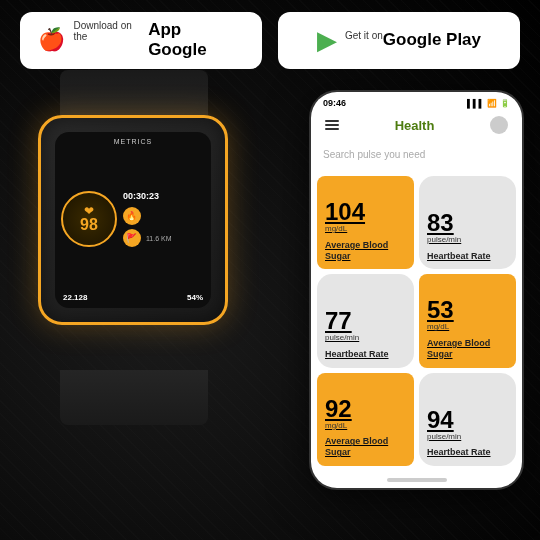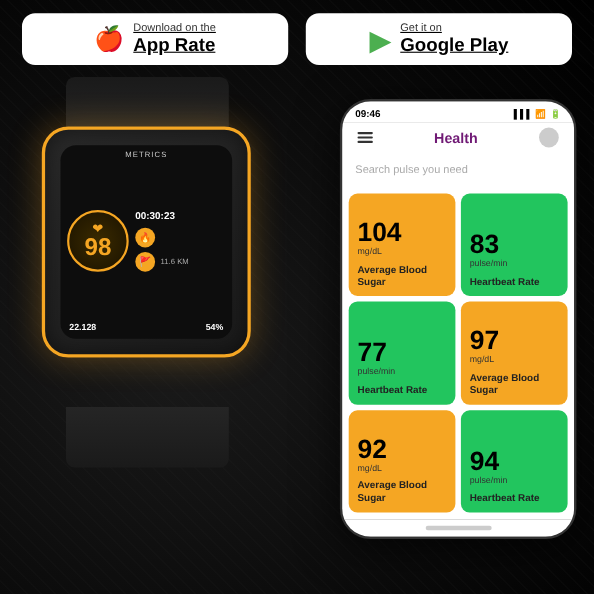--- a/index.html
+++ b/index.html
@@ -47,22 +47,21 @@
       gap: 8px;
       flex: 1;
       justify-content: center;
     }
     .store-btn .store-icon {
       font-size: 22px;
       line-height: 1;
     }
     .store-btn .store-text {
       display: flex;
-      flex-direction: column;
-      text-decoration: underline;
+      flex-direction: row;
     }
     .store-btn .store-label {
       font-size: 10px;
       color: #333;
       line-height: 1.1;
     }
     .store-btn .store-name {
       font-size: 17px;
       font-weight: 700;
       color: #000;
@@ -129,21 +128,21 @@
       justify-content: center;
       flex-shrink: 0;
     }
     .watch-heart-icon {
       color: #f5a623;
       font-size: 12px;
       line-height: 1;
     }
     .watch-bpm {
       color: #f5a623;
-      font-size: 22px;
+      font-size: 16px;
       font-weight: 900;
       line-height: 1;
     }
     .watch-timer {
       color: #fff;
       font-size: 9px;
       font-weight: bold;
     }
     .watch-icon-item {
       display: flex;
@@ -244,21 +243,21 @@
       background: #fff;
       display: flex;
       justify-content: space-between;
       align-items: center;
       padding: 5px 14px 6px;
       flex-shrink: 0;
     }
     .phone-nav-title {
       font-size: 13px;
       font-weight: 700;
-      color: #701a75;
+      color: #4d7c0f;
     }
     .hamburger-icon {
       display: flex;
       flex-direction: column;
       gap: 2px;
     }
     .hamburger-line {
       width: 14px;
       height: 2px;
       background: #333;
@@ -281,33 +280,35 @@
     }
     .phone-content {
       background: #fff;
       flex: 1;
       padding: 6px;
       display: grid;
       grid-template-columns: 1fr 1fr;
       grid-template-rows: repeat(3, 1fr);
       gap: 5px;
       overflow: hidden;
+      text-decoration: underline;
     }
     .health-card {
       border-radius: 8px;
       padding: 8px;
       display: flex;
       flex-direction: column;
       justify-content: flex-end;
     }
     .health-card.orange {
       background: #f5a623;
     }
     .health-card.white-bg {
-      background: #22c55e;
+      background: #e5e5e5;
+      border-radius: 15px;
     }
     .health-card .card-value {
       font-size: 24px;
       font-weight: 900;
       color: #000;
       line-height: 1;
     }
     .health-card .card-unit {
       font-size: 8px;
       color: #333;
@@ -338,21 +339,21 @@
 </head>
 <body>
 
 <div class="bg"></div>
 
 <div class="top-buttons">
   <div class="store-btn">
     <span class="store-icon">🍎</span>
     <div class="store-text">
       <span class="store-label">Download on the</span>
-      <span class="store-name">App Rate</span>
+      <span class="store-name">App Google</span>
     </div>
   </div>
   <div class="store-btn">
     <span class="store-icon" style="color:#4CAF50; font-size:26px;">▶</span>
     <div class="store-text">
       <span class="store-label">Get it on</span>
       <span class="store-name">Google Play</span>
     </div>
   </div>
 </div>
@@ -431,21 +432,21 @@
         <span class="card-value">83</span>
         <span class="card-unit">pulse/min</span>
         <span class="card-label">Heartbeat Rate</span>
       </div>
       <div class="health-card white-bg">
         <span class="card-value">77</span>
         <span class="card-unit">pulse/min</span>
         <span class="card-label">Heartbeat Rate</span>
       </div>
       <div class="health-card orange">
-        <span class="card-value">97</span>
+        <span class="card-value">53</span>
         <span class="card-unit">mg/dL</span>
         <span class="card-label">Average Blood Sugar</span>
       </div>
       <div class="health-card orange">
         <span class="card-value">92</span>
         <span class="card-unit">mg/dL</span>
         <span class="card-label">Average Blood Sugar</span>
       </div>
       <div class="health-card white-bg">
         <span class="card-value">94</span>

